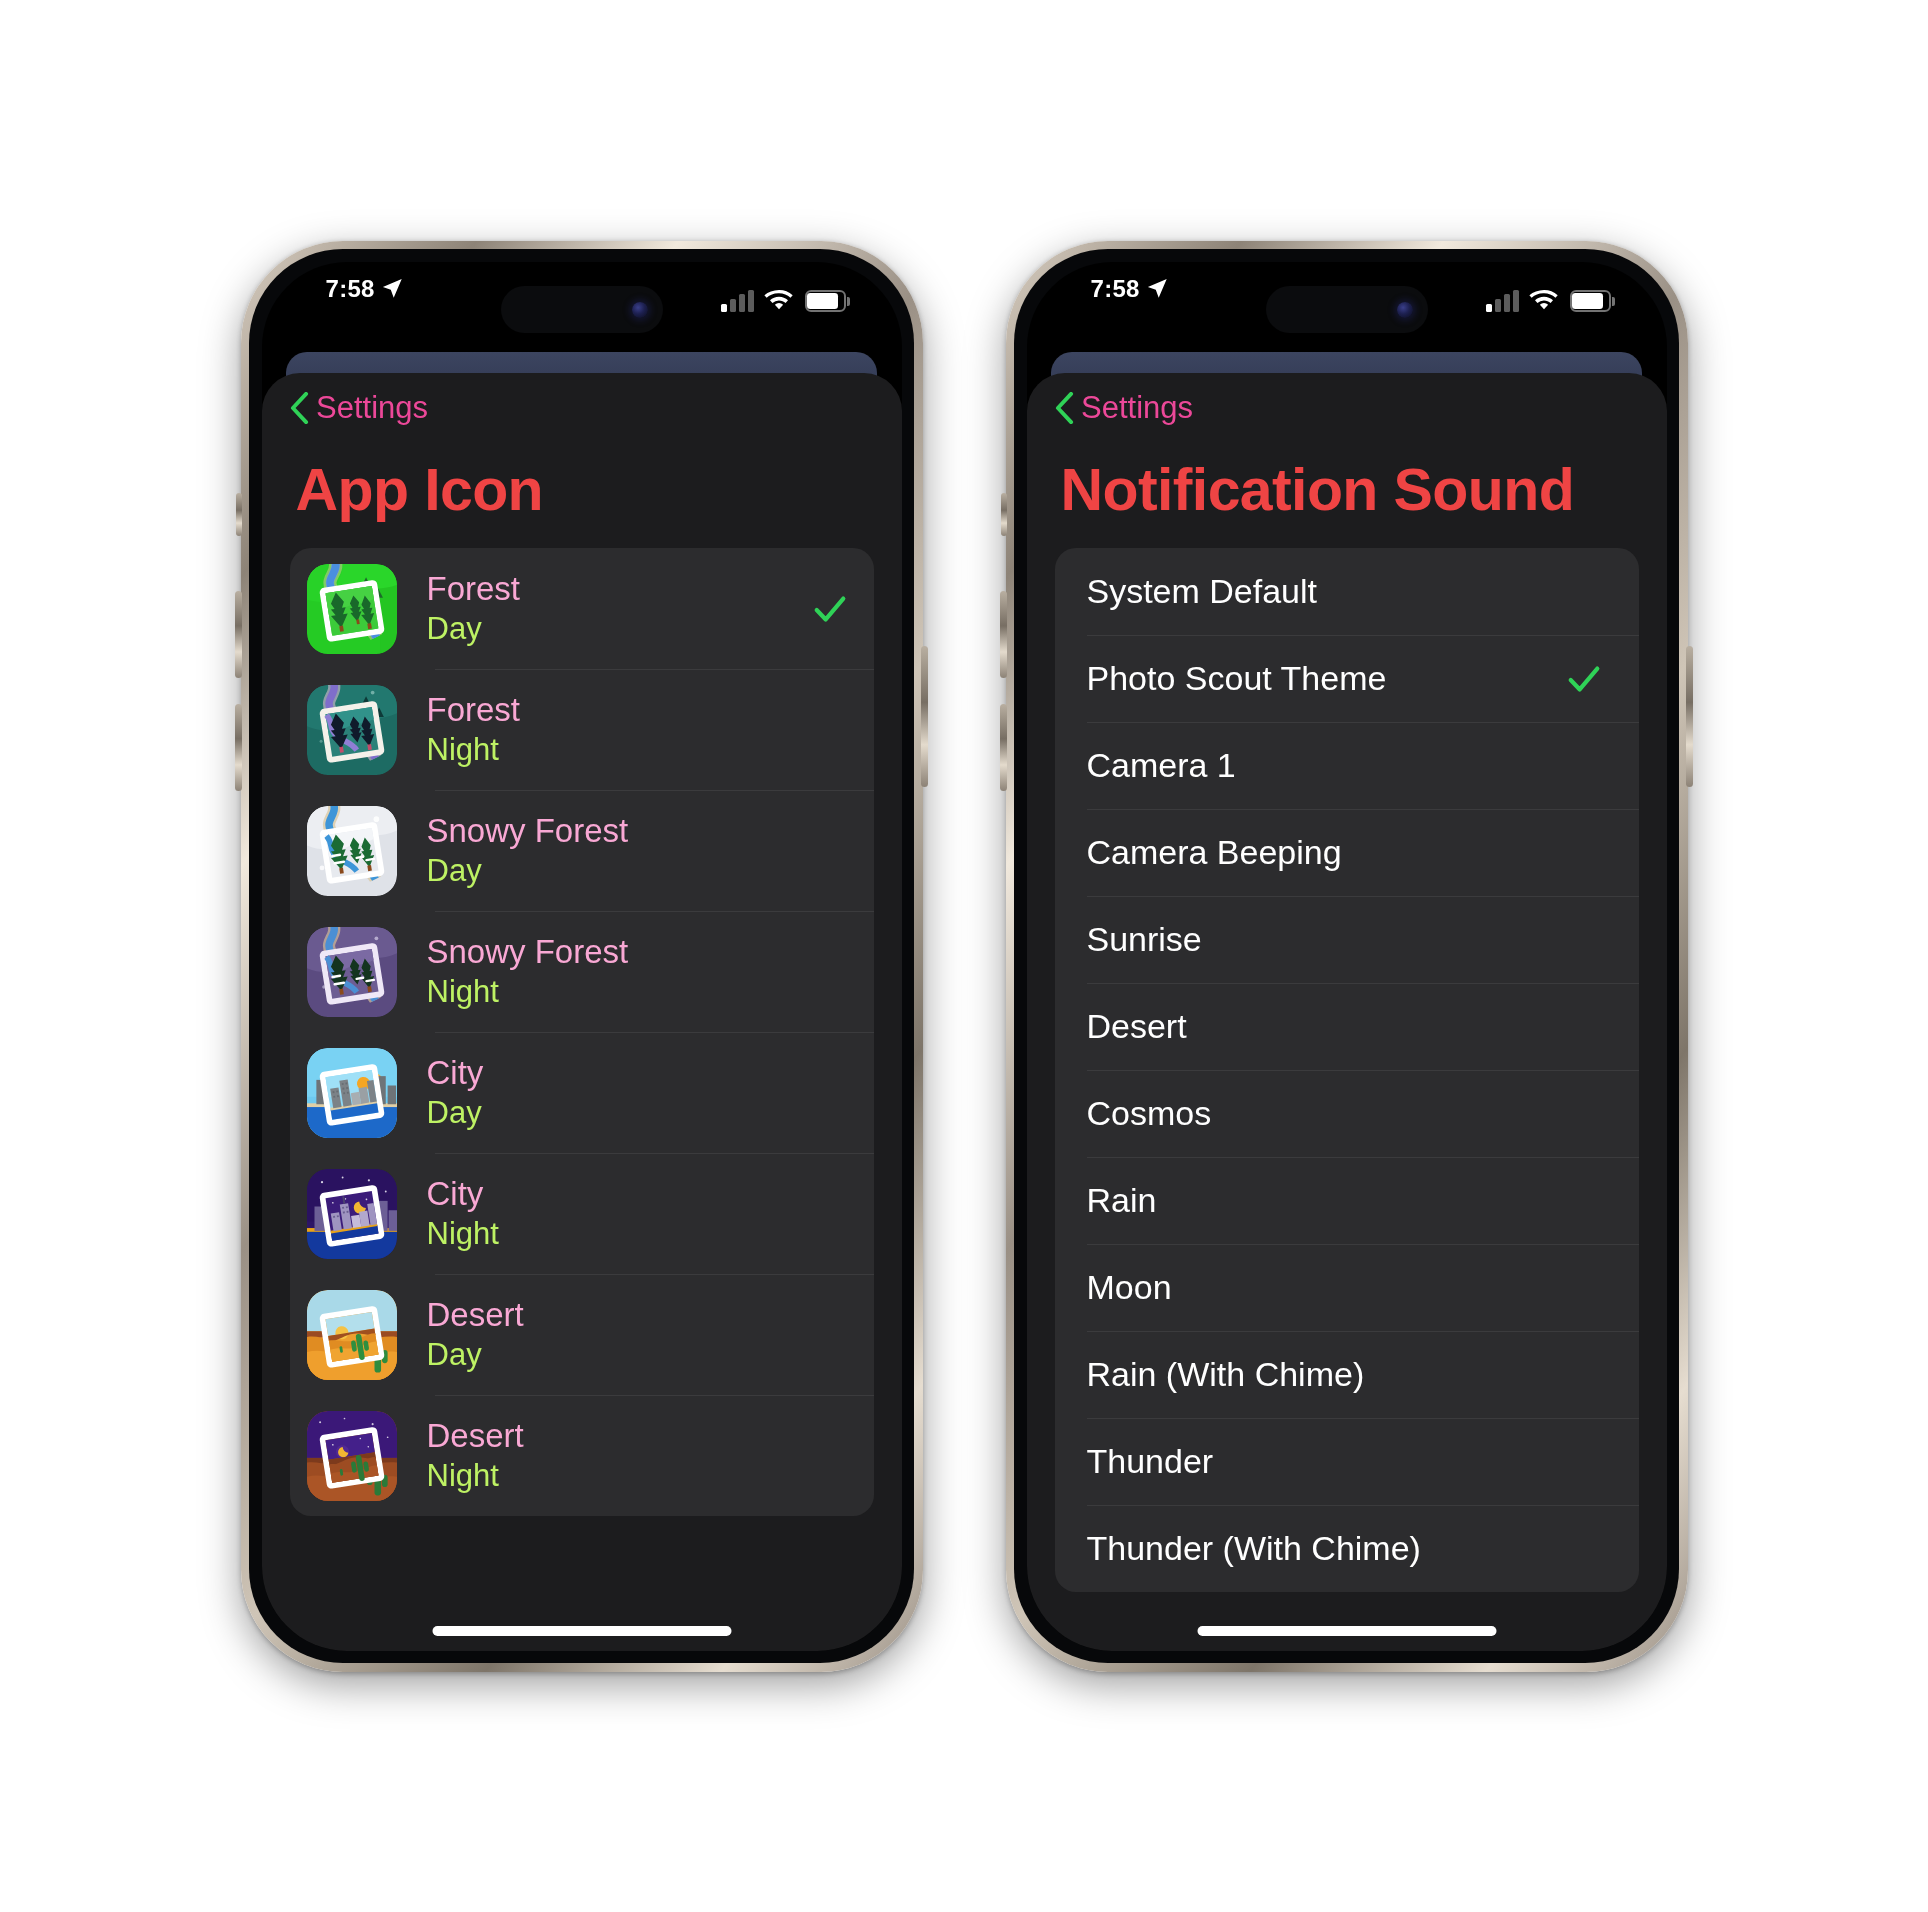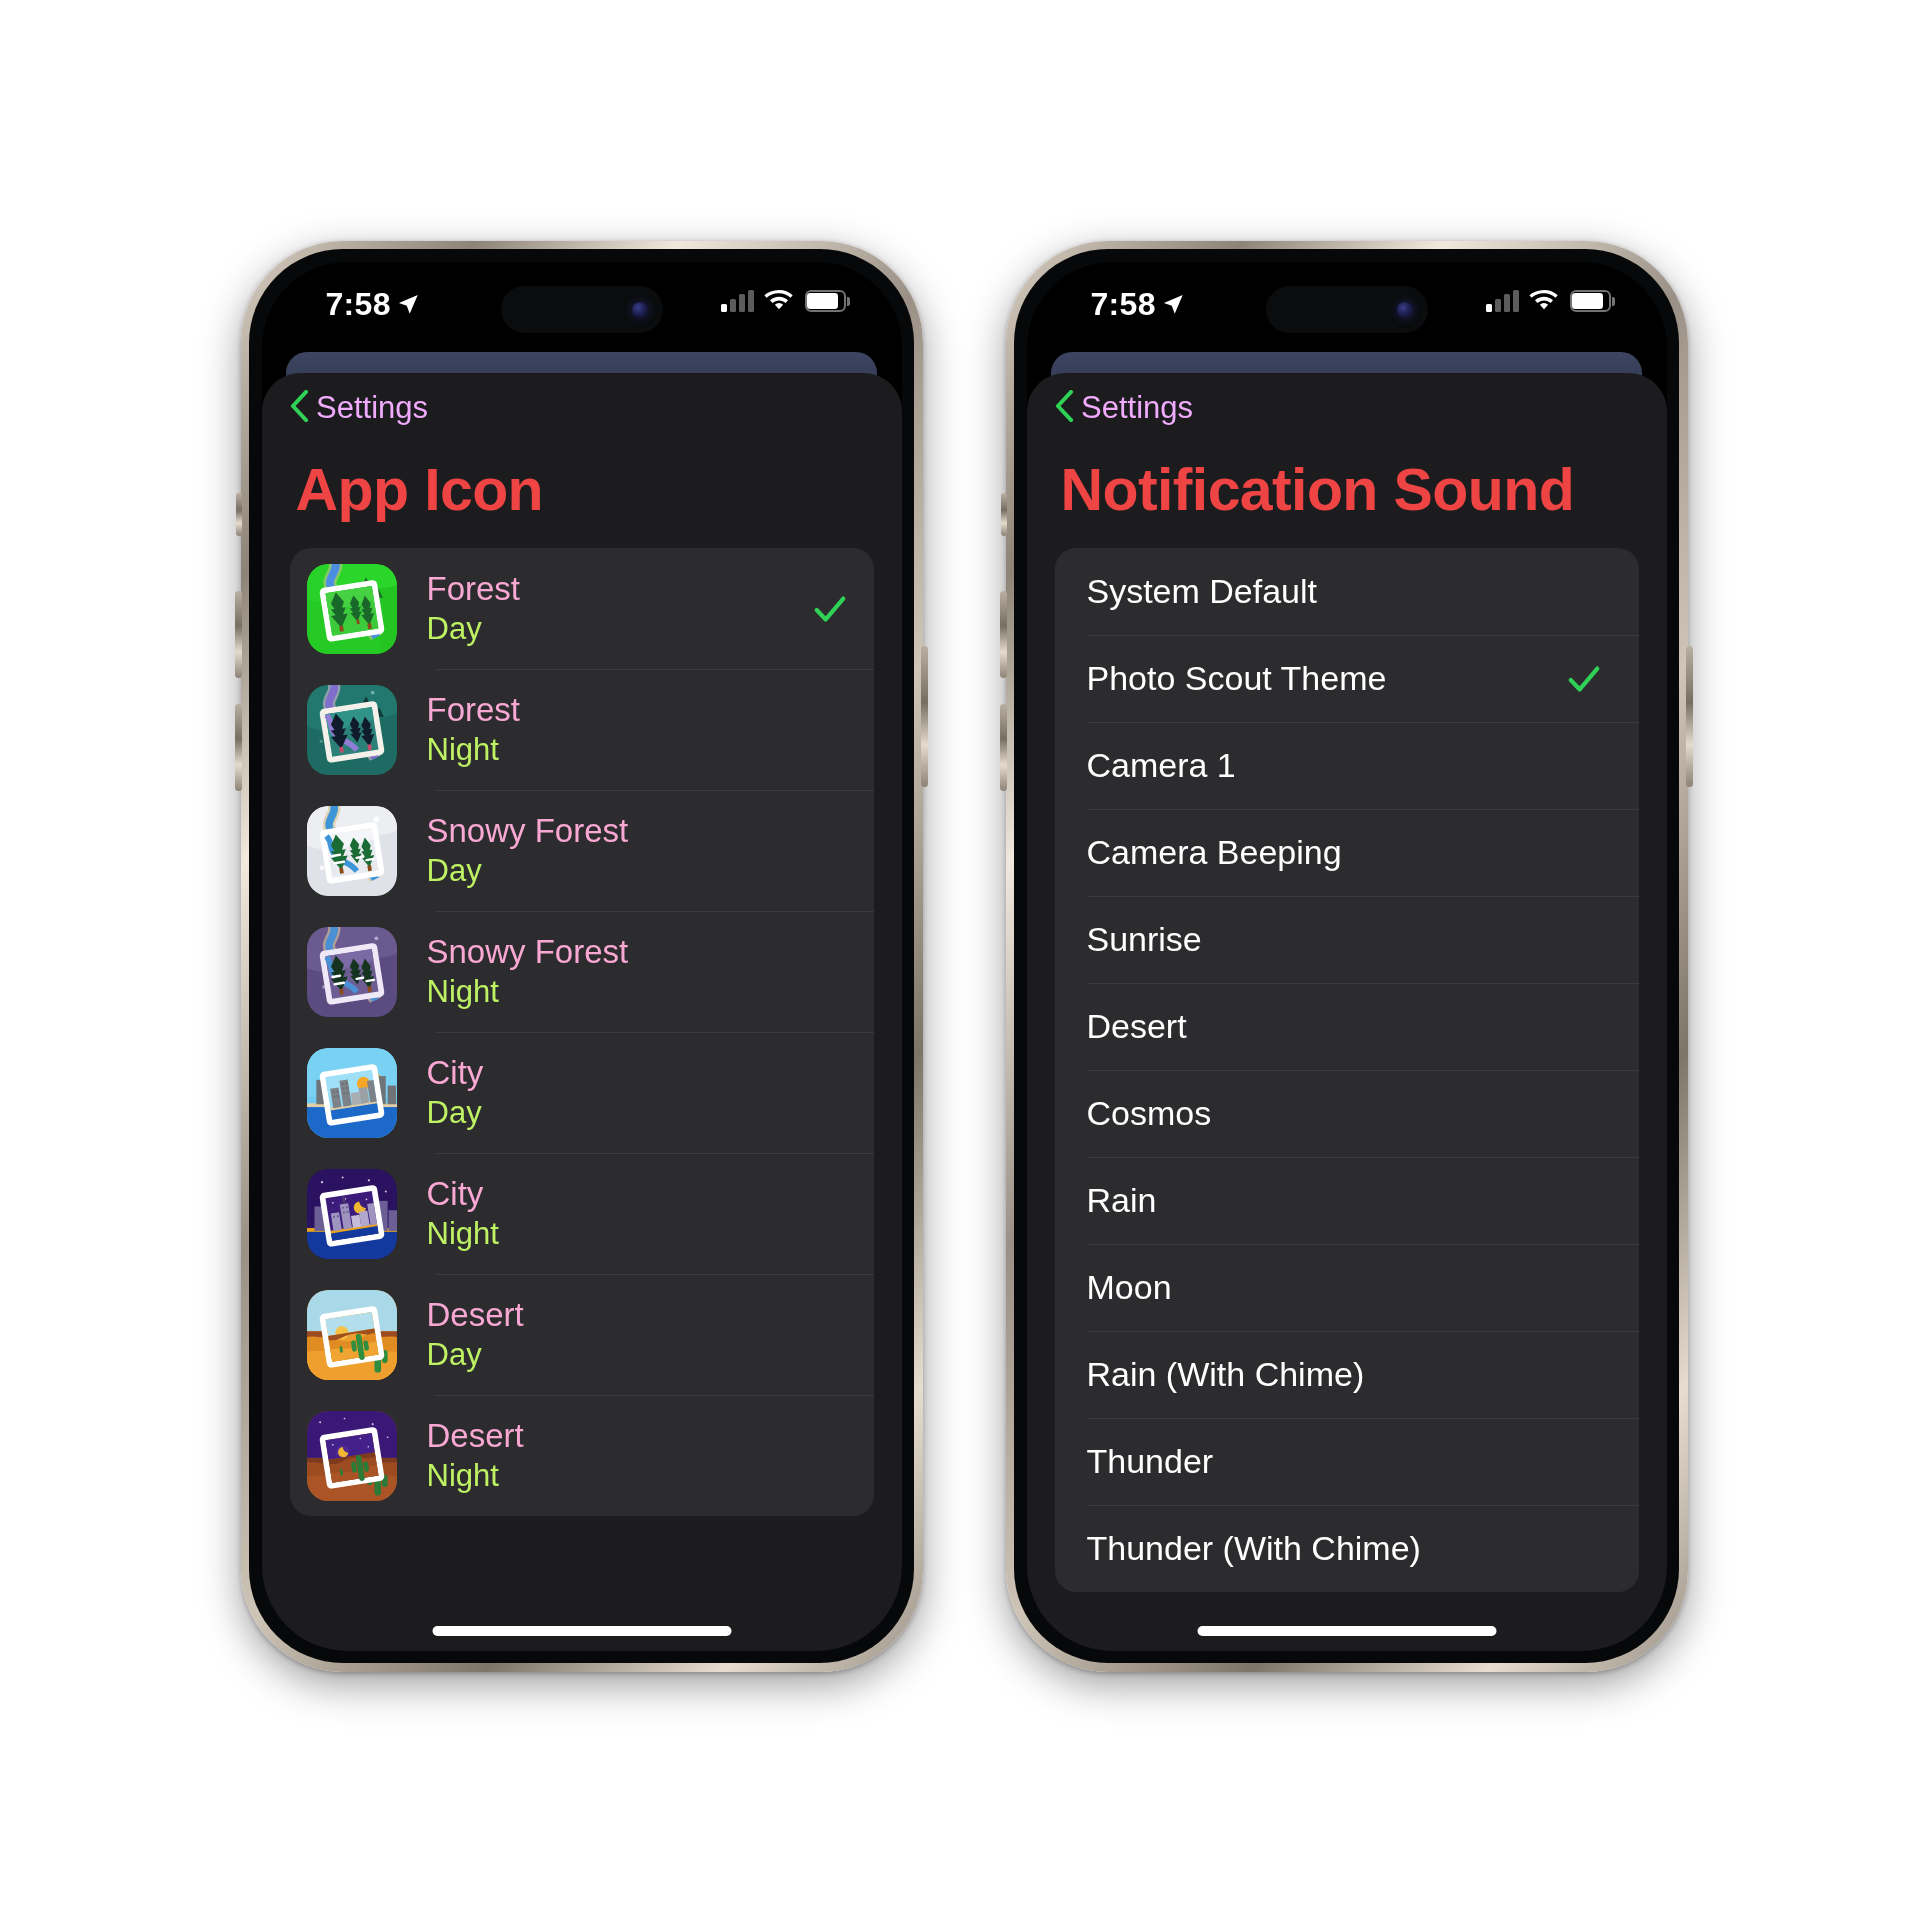--- a/index.html
+++ b/index.html
@@ -81,23 +81,23 @@
     top: 0; left: 0; right: 0;
     height: 73px;
     display: flex;
     align-items: center;
     z-index: 11;
     color: #ffffff;
     pointer-events: none;
   }
   .sb-time {
     position: absolute;
-    left: 64px; top: 24px;
+    left: 64px; top: 13px;
     display: flex; align-items: center; gap: 6.6px;
-    font-size: 32px; font-weight: 700;
+    font-size: 24px; font-weight: 700;
     letter-spacing: 0.3px;
   }
   .loc-arrow { width: 22.6px; height: 22.6px; display:block; }
   .sb-right {
     position: absolute;
     right: 56px; top: 28px;
     display: flex; align-items: flex-end; gap: 10.4px;
   }
   .sig { display: flex; align-items: flex-end; gap: 3.3px; height: 22.6px; }
   .sig i { display: block; width: 5.6px; border-radius: 1.5px; background: #ffffff; }
@@ -136,22 +136,22 @@
     background: #1c1c1e;
     border-radius: 38px 38px 0 0;
     overflow: hidden;
   }
   .navbar {
     height: 70px;
     display: flex; align-items: center;
     padding-left: 28px;
   }
   .back {
-    display: flex; align-items: flex-start; gap: 7.5px;
-    color: #f0abfc;
+    display: flex; align-items: center; gap: 7.5px;
+    color: #ec4899;
     font-size: 31px;
     cursor: pointer;
   }
   .chev { width: 19px; height: 32px; display:block; }
   .largetitle {
     padding: 13px 34px 24.5px 34px;
     font-size: 59px; font-weight: 700;
     color: #ef4444;
     letter-spacing: -0.6px;
   }

